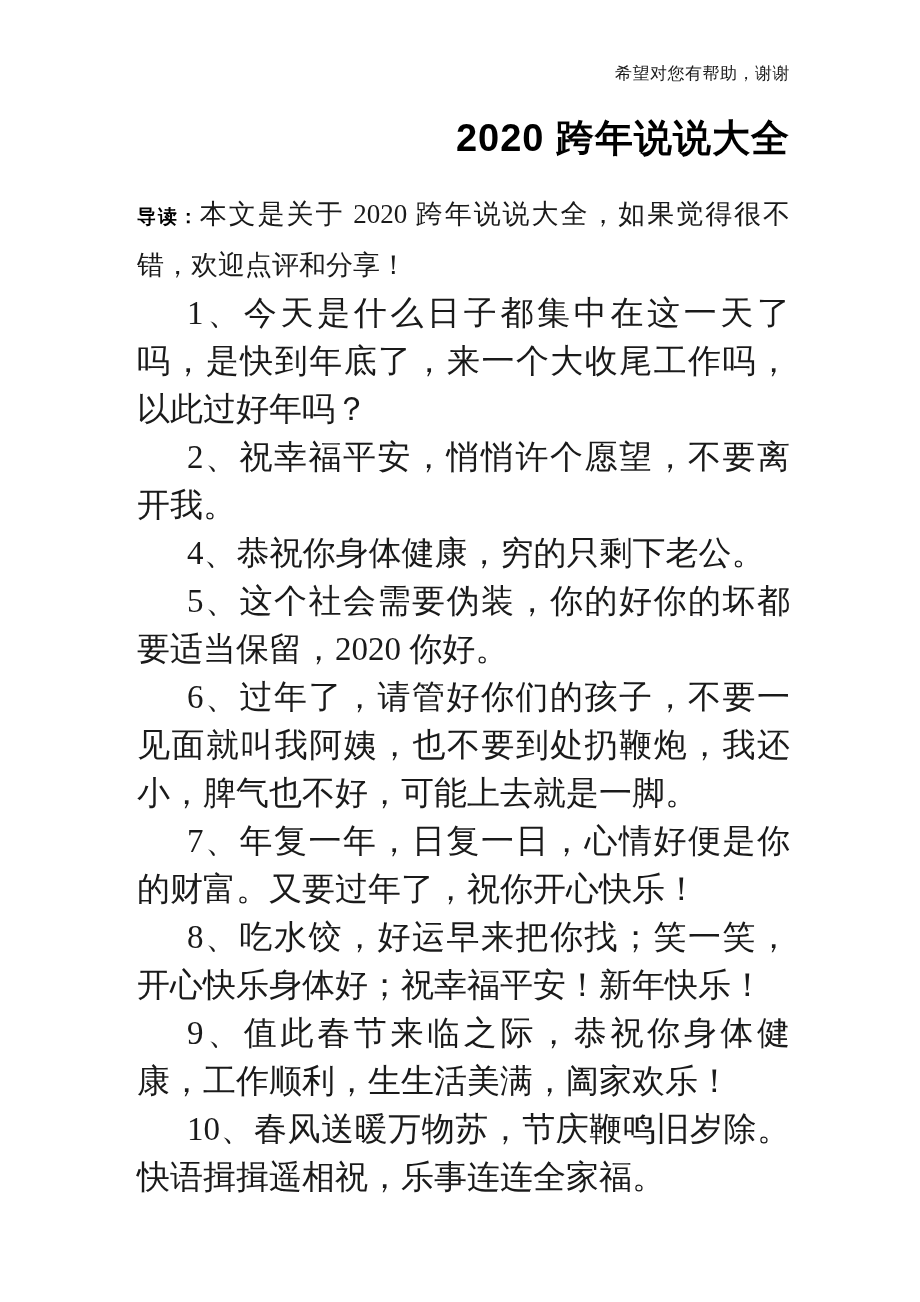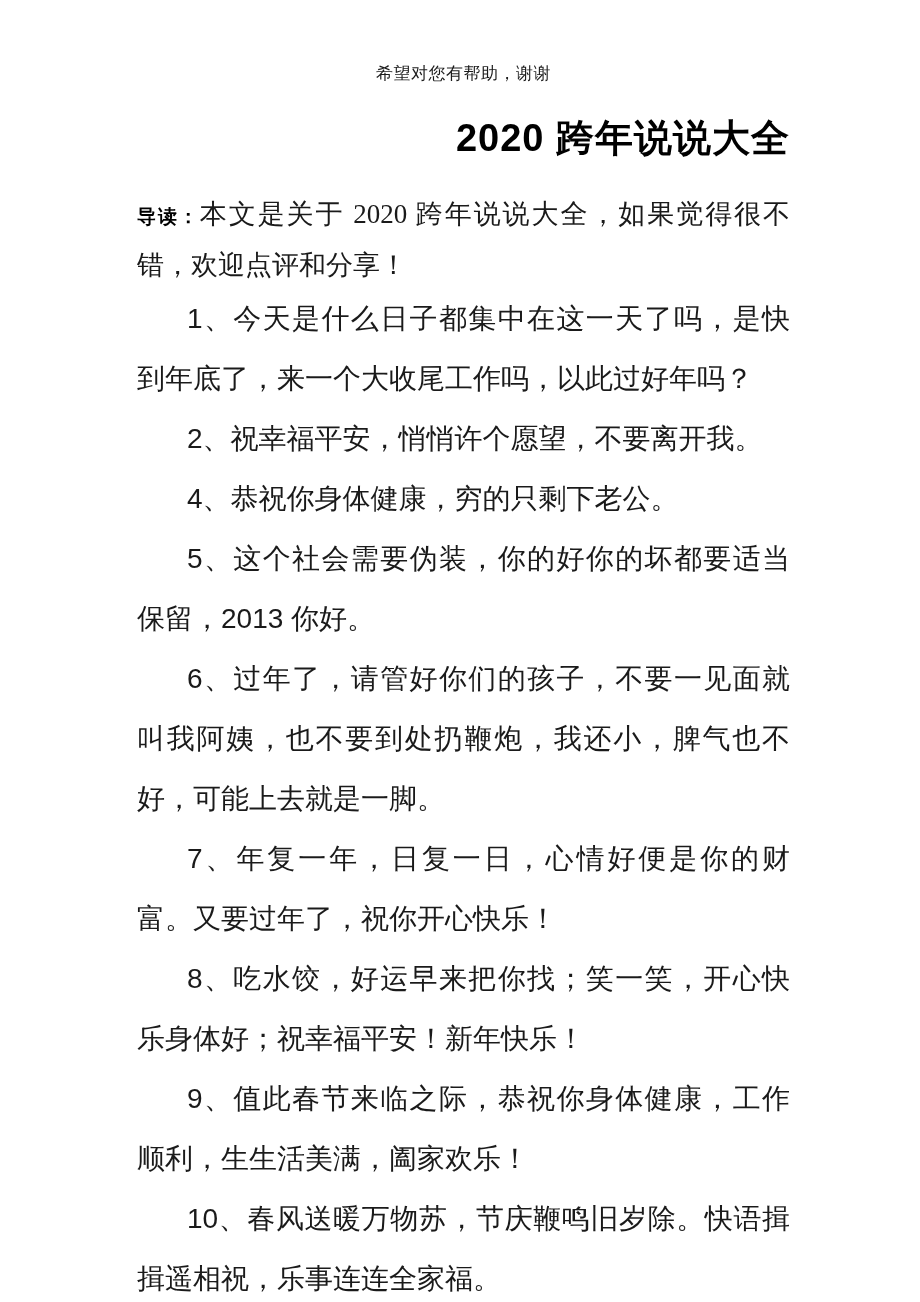--- a/index.html
+++ b/index.html
@@ -18,21 +18,21 @@
   .content {
     position: absolute;
     left: 137px;
     top: 0;
     width: 653px;
   }
 
   
   .doc-header {
     margin-top: 62px;
-    text-align: center;
+    text-align: right;
     font-family: "Liberation Sans", "DejaVu Sans", sans-serif;
     font-size: 17px;
     line-height: 24px;
     color: #1a1a1a;
     letter-spacing: 0.5px;
   }
 
   
   .doc-title {
     margin: 0;
@@ -64,23 +64,23 @@
     color: #000000;
   }
 
   
   .body-list {
     margin: 0;
     padding: 0;
     list-style: none;
   }
   .body-item {
-    font-family: Liberation Sans, sans-serif;
-    font-size: 28px;
-    line-height: 60px;
+    font-family: Liberation Serif, serif;
+    font-size: 33px;
+    line-height: 48px;
     color: #1a1a1a;
     text-indent: 50px;
     text-align: justify;
     text-justify: inter-ideograph;
     margin: 0;
   }
 </style>
 </head>
 <body>
 
@@ -90,21 +90,21 @@
     <div class="doc-header">希望对您有帮助，谢谢</div>
 
     <h1 class="doc-title">2020 跨年说说大全</h1>
 
     <p class="intro"><span class="intro-label">导读：</span><span>本文是关于 2020 跨年说说大全，如果觉得很不错，欢迎点评和分享！</span></p>
 
     <ol class="body-list">
       <li class="body-item"><span>1、</span><span>今天是什么日子都集中在这一天了吗，是快到年底了，来一个大收尾工作吗，以此过好年吗？</span></li>
       <li class="body-item"><span>2、</span><span>祝幸福平安，悄悄许个愿望，不要离开我。</span></li>
       <li class="body-item"><span>4、</span><span>恭祝你身体健康，穷的只剩下老公。</span></li>
-      <li class="body-item"><span>5、</span><span>这个社会需要伪装，你的好你的坏都要适当保留，2013 你好。</span></li>
+      <li class="body-item"><span>5、</span><span>这个社会需要伪装，你的好你的坏都要适当保留，2020 你好。</span></li>
       <li class="body-item"><span>6、</span><span>过年了，请管好你们的孩子，不要一见面就叫我阿姨，也不要到处扔鞭炮，我还小，脾气也不好，可能上去就是一脚。</span></li>
       <li class="body-item"><span>7、</span><span>年复一年，日复一日，心情好便是你的财富。又要过年了，祝你开心快乐！</span></li>
       <li class="body-item"><span>8、</span><span>吃水饺，好运早来把你找；笑一笑，开心快乐身体好；祝幸福平安！新年快乐！</span></li>
       <li class="body-item"><span>9、</span><span>值此春节来临之际，恭祝你身体健康，工作顺利，生生活美满，阖家欢乐！</span></li>
       <li class="body-item"><span>10、</span><span>春风送暖万物苏，节庆鞭鸣旧岁除。快语揖揖遥相祝，乐事连连全家福。</span></li>
     </ol>
 
   </div>
 </div>
 

